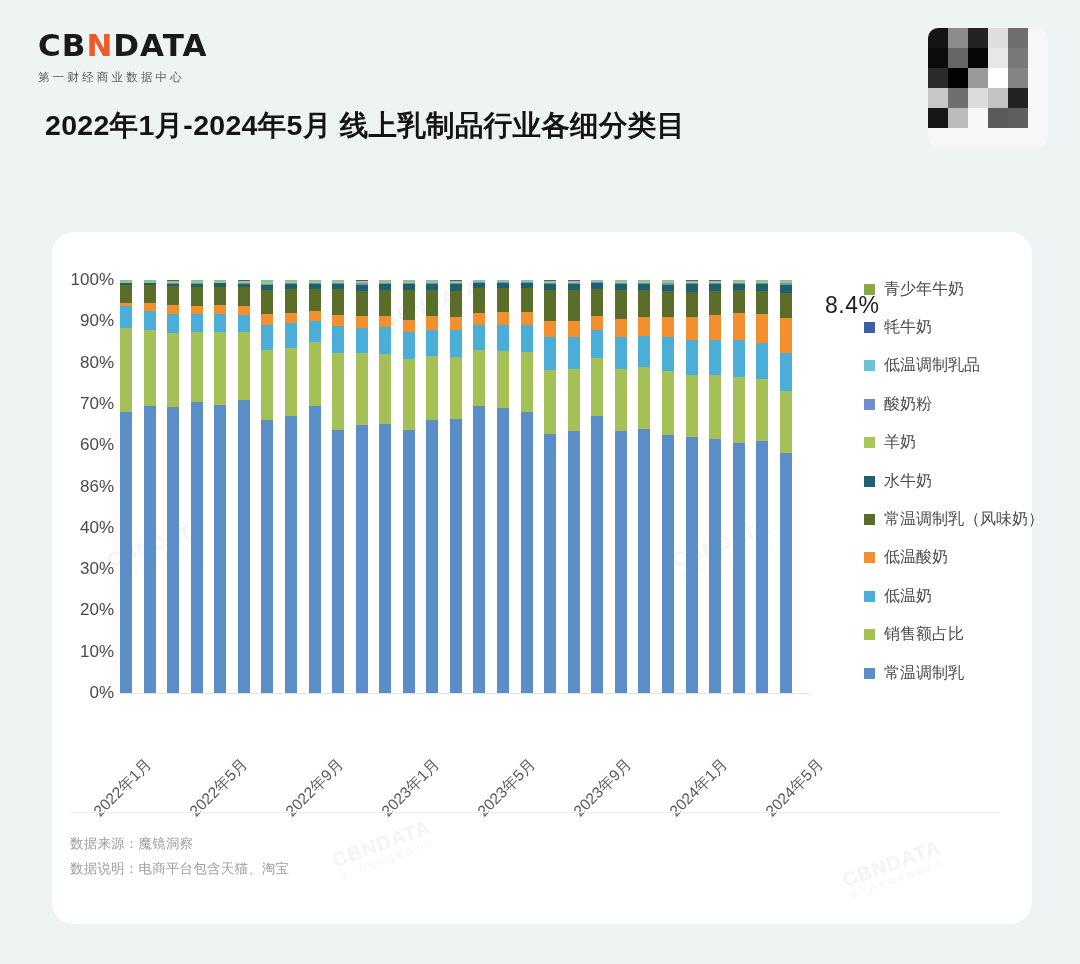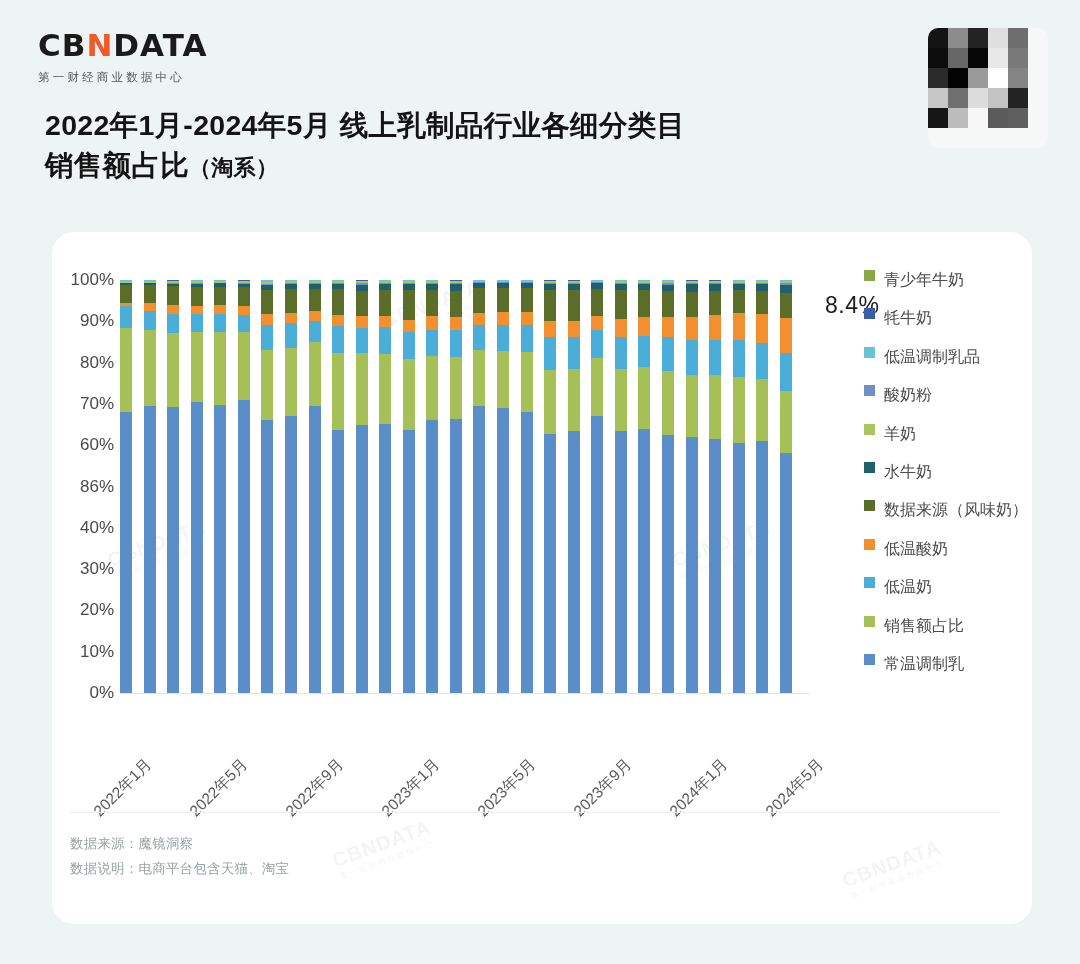--- a/index.html
+++ b/index.html
@@ -90,21 +90,21 @@
     font-size: 15.5px; color: #5a5a5a; white-space: nowrap;
   }
 
   .annotation {
     position: absolute; left: 773px; top: 60px;
     font-size: 23px; color: #1c1c1c; letter-spacing: .5px;
   }
 
   .legend { position: absolute; left: 812px; top: 38px; width: 170px; }
   .legend-item {
-    display: flex; height: 38.4px;
+    display: flex; align-items: center; height: 38.4px;
   }
   .legend-swatch {
     width: 11px; height: 11px; flex: 0 0 11px; margin-right: 9px;
   }
   .legend-label { font-size: 16px; color: #4c4c4c; white-space: nowrap; }
 </style>
 </head>
 <body>
 
 <div class="page">
@@ -148,21 +148,20 @@
       <i style="background: rgb(246, 248, 248);"></i>
       <i style="background: rgb(246, 248, 248);"></i>
       <i style="background: rgb(246, 248, 248);"></i>
       <i style="background: rgb(246, 248, 248);"></i>
       <i style="background: rgb(246, 248, 248);"></i>
       <i style="background: rgb(246, 248, 248);"></i>
     </div>
 
   <div class="title">
     <div>2022年1月-2024年5月 线上乳制品行业各细分类目</div>
-    <div><span>销售额占比</span><span class="sub">（淘系）</span></div>
   </div>
 
   <div class="card">
 
     <div class="wm" style="left:55px; top:300px;">
       <span>CBNDATA</span><small>第一财经商业数据中心</small>
     </div>
     <div class="wm" style="left:330px; top:60px;">
       <span>CBNDATA</span><small>第一财经商业数据中心</small>
     </div>
@@ -603,21 +602,21 @@
           <div class="legend-item">
             <span class="legend-swatch" style="background: rgb(168, 197, 95);"></span>
             <span class="legend-label">羊奶</span>
           </div>
           <div class="legend-item">
             <span class="legend-swatch" style="background: rgb(31, 95, 110);"></span>
             <span class="legend-label">水牛奶</span>
           </div>
           <div class="legend-item">
             <span class="legend-swatch" style="background: rgb(90, 110, 42);"></span>
-            <span class="legend-label">数据来源（风味奶）</span>
+            <span class="legend-label">常温调制乳（风味奶）</span>
           </div>
           <div class="legend-item">
             <span class="legend-swatch" style="background: rgb(242, 144, 47);"></span>
             <span class="legend-label">低温酸奶</span>
           </div>
           <div class="legend-item">
             <span class="legend-swatch" style="background: rgb(74, 174, 217);"></span>
             <span class="legend-label">低温奶</span>
           </div>
           <div class="legend-item">

